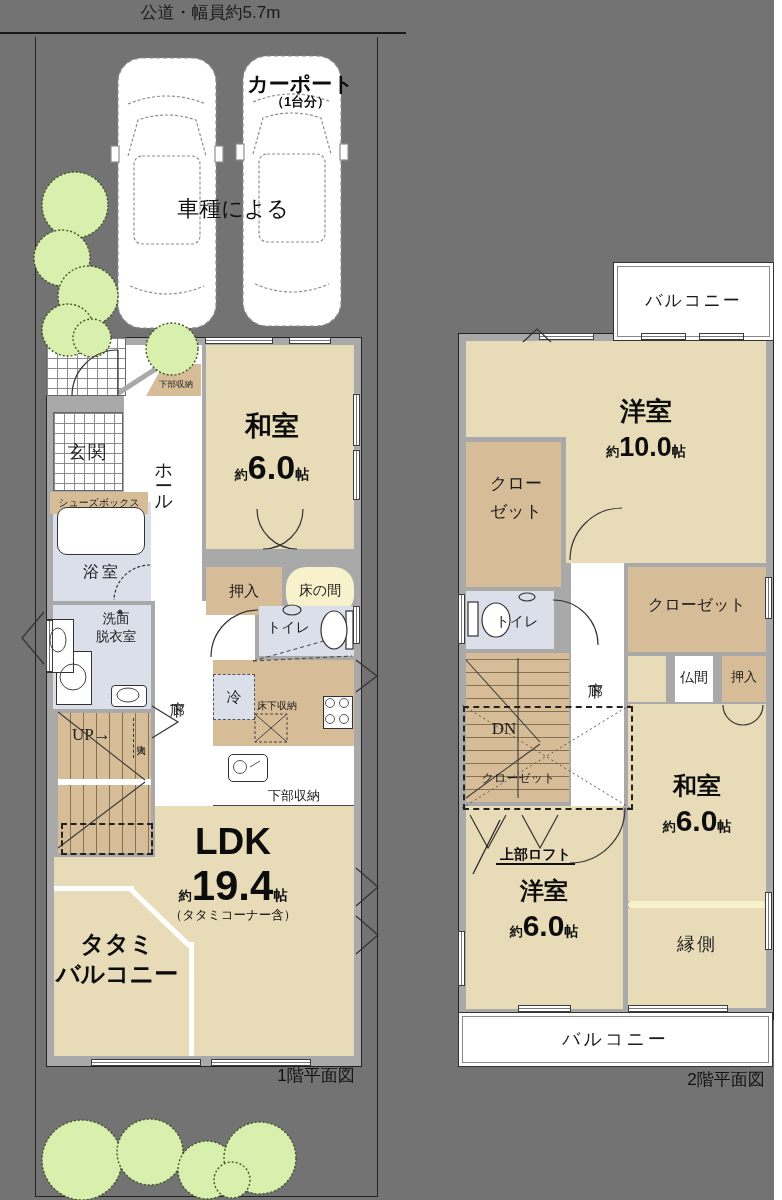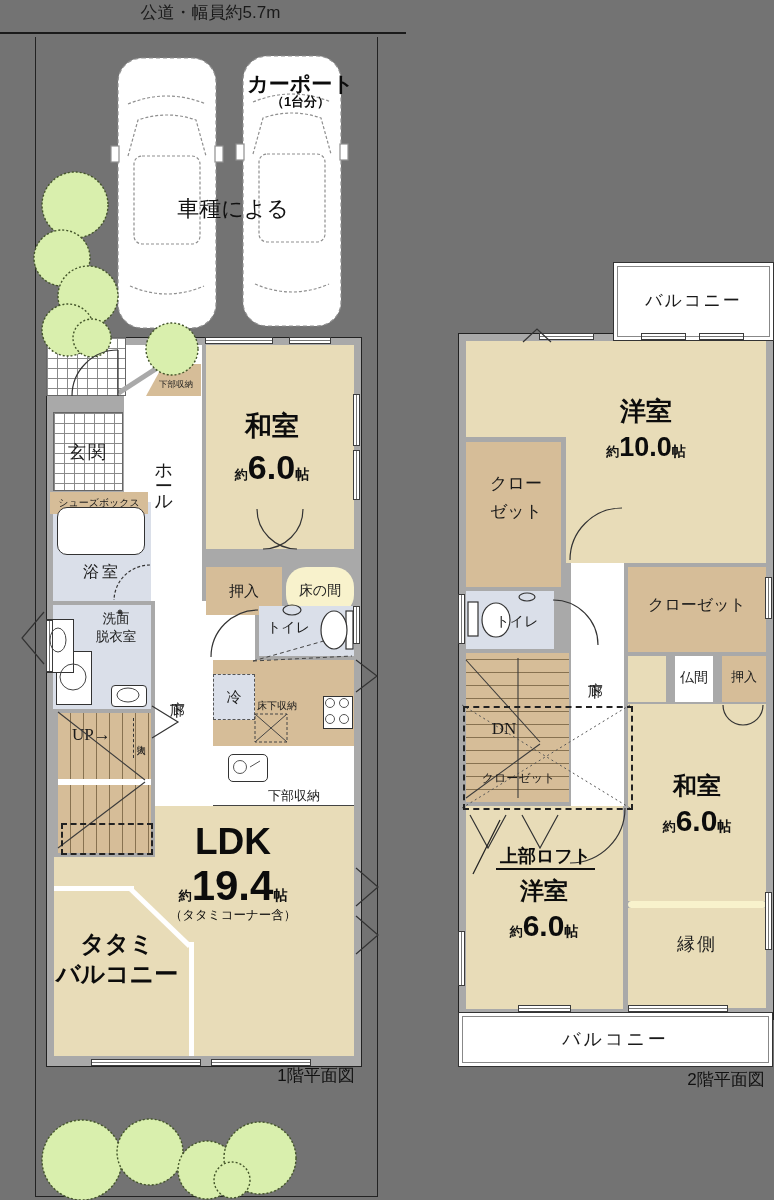--- a/index.html
+++ b/index.html
@@ -177,21 +177,21 @@
     </div>
     <div class="lbl sl" style="left:17px;top:140px;width:80px;font-size:17px;">クロー</div>
     <div class="lbl sl" style="left:17px;top:168px;width:80px;font-size:17px;">ゼット</div>
     <div class="lbl sl" style="left:28px;top:280px;width:60px;font-size:14px;">トイレ</div>
     <div class="lbl sl vert" style="left:127px;top:315px;font-size:15px;letter-spacing:4px;height:50px;">廊下</div>
     <div class="lbl sl" style="left:172px;top:262px;width:132px;font-size:16px;">クローゼット</div>
     <div class="lbl sl" style="left:213px;top:336px;width:44px;font-size:14px;font-family:Liberation Mono, monospace;">仏間</div>
     <div class="lbl sl" style="left:263px;top:336px;width:44px;font-size:13px;">押入</div>
     <div class="lbl sl" style="left:20px;top:385px;width:50px;font-size:17px;">DN</div>
     <div class="lbl sl" style="left:12px;top:438px;width:95px;font-size:12px;">クローゼット</div>
-    <div class="lbl bl loftlbl" style="left:37px;top:512px;font-size:18px;">上部ロフト</div>
+    <div class="lbl bl loftlbl" style="left:37px;top:512px;font-size:14px;">上部ロフト</div>
     <div class="lbl bl" style="left:178px;top:438px;width:120px;font-size:24px;">和室</div>
     <div class="lbl" style="left:168px;top:470px;width:140px;">
       <span class="approx">約</span><span class="bl" style="font-size:30px;">6.0</span><span class="unit">帖</span>
     </div>
     <div class="lbl bl" style="left:25px;top:543px;width:120px;font-size:24px;">洋室</div>
     <div class="lbl" style="left:15px;top:575px;width:140px;">
       <span class="approx">約</span><span class="bl" style="font-size:30px;">6.0</span><span class="unit">帖</span>
     </div>
     <div class="lbl sl" style="left:188px;top:600px;width:100px;font-size:18px;letter-spacing:2px;font-family:Liberation Serif, serif;">縁側</div>
 

